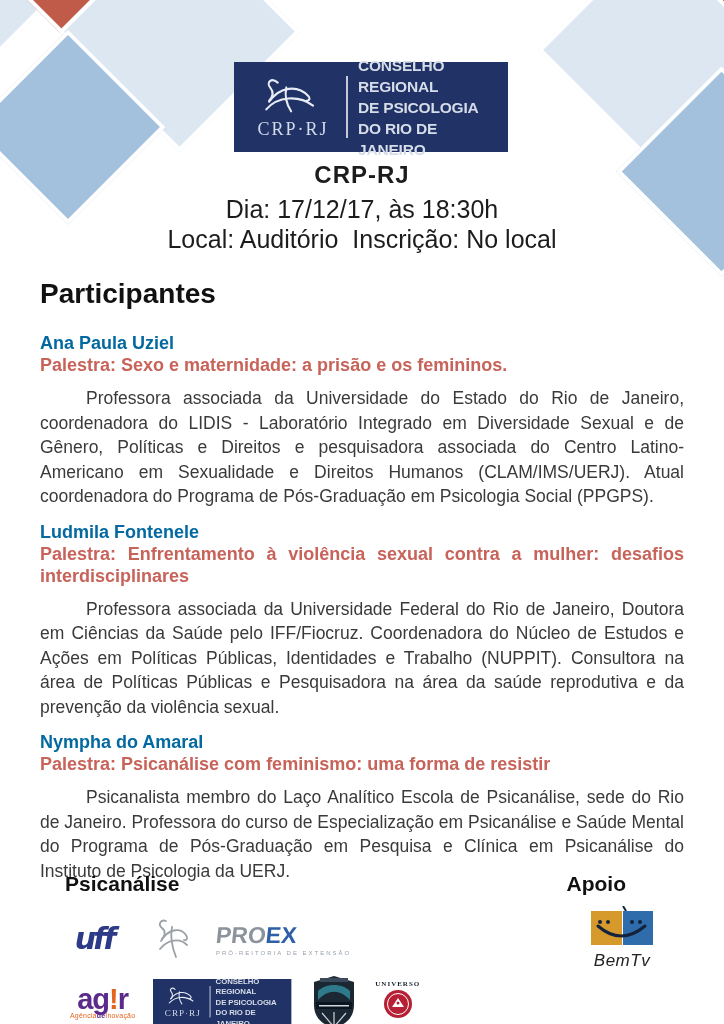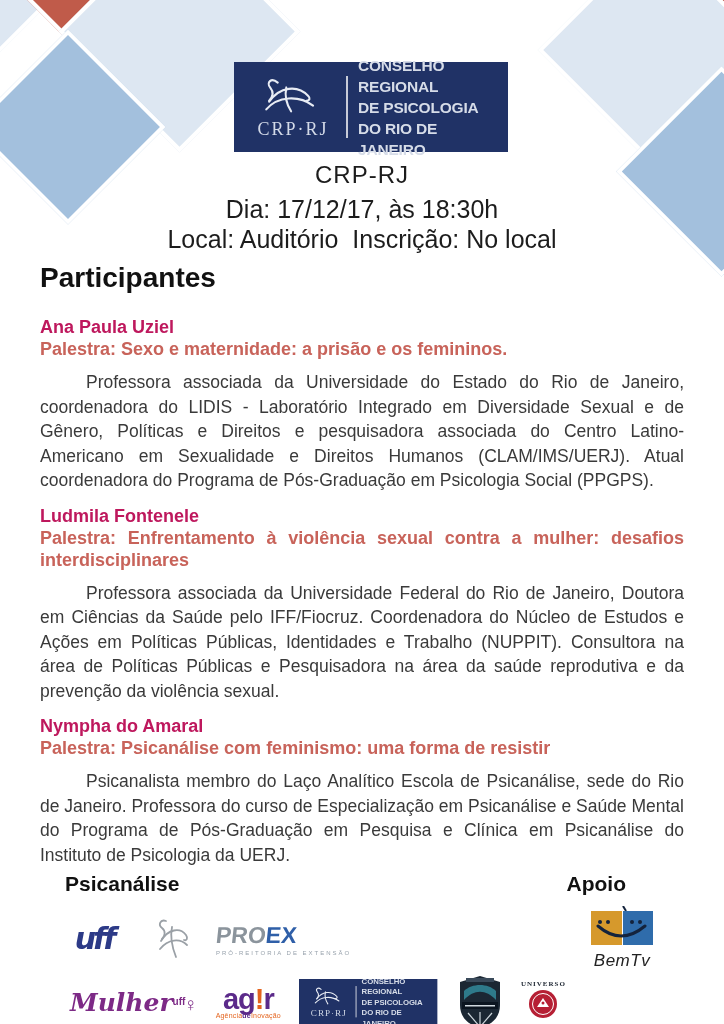--- a/index.html
+++ b/index.html
@@ -30,26 +30,26 @@
   .banner-acronym{
     font-family:"Liberation Serif",serif;font-size:18px;letter-spacing:2px;
     color:#d3dae8;margin-top:-2px;
   }
   .banner-divider{width:2px;height:62px;background:rgba(255,255,255,.75);margin:0 10px 0 6px;flex:none;}
   .banner-lines{font-size:15.5px;font-weight:700;line-height:21px;letter-spacing:-.2px;color:#d6dce8;}
   .banner-small-wrap{position:relative;width:140px;height:47px;flex:none;}
   .banner-small-wrap .banner{position:absolute;left:0;top:0;transform:scale(.505);transform-origin:0 0;}
   
   .event-info{position:absolute;top:161px;left:0;right:0;text-align:center;}
-  .event-title{font-size:24px;font-weight:400;letter-spacing:1px;margin-bottom:5px;}
+  .event-title{font-size:24px;font-weight:700;letter-spacing:1px;margin-bottom:5px;}
   .event-line{font-size:25px;line-height:30px;white-space:pre-wrap;}
   
-  .content{position:absolute;top:262px;left:40px;right:40px;}
+  .content{position:absolute;top:278px;left:40px;right:40px;}
   .section-title{font-size:28px;font-weight:700;margin:0 0 22px 0;color:#111;}
-  .p-name{font-size:18px;font-weight:700;color:#be185d;line-height:22px;}
+  .p-name{font-size:18px;font-weight:700;color:#0369a1;line-height:22px;}
   .p-talk{font-size:18px;font-weight:700;color:#c8635a;line-height:22px;text-align:justify;margin:0 0 10px 0;}
   .p-bio{font-size:17.5px;color:#3a3a3a;line-height:24.5px;text-align:justify;text-indent:46px;margin:0 0 12px 0;}
   
   .footer{position:absolute;top:872px;left:40px;right:40px;}
   .footer-labels{display:flex;justify-content:space-between;font-size:21px;font-weight:700;color:#111;}
   .label-realizacao{margin-left:25px;}
   .label-apoio{margin-right:58px;}
   .logo-row1{display:flex;align-items:center;margin-top:10px;}
   .logo-row2{display:flex;align-items:center;margin-top:4px;margin-left:30px;gap:18px;}
   
@@ -186,23 +186,20 @@
           <circle cx="18" cy="16" r="2" fill="#14233c"></circle>
           <circle cx="42" cy="16" r="2" fill="#14233c"></circle>
           <circle cx="50" cy="16" r="2" fill="#14233c"></circle>
           <path d="M8 20 Q31 40 55 20" fill="none" stroke="#14233c" stroke-width="3" stroke-linecap="round"></path>
         </svg>
         <div class="bemtv-label">BemTv</div>
       </div>
     </div>
 
     <div class="logo-row2">
-      <div class="mulher-logo">
-        <span class="mulher-script">Mulher</span><span class="mulher-uff">uff</span><span class="mulher-venus">♀</span>
-      </div>
 
       <div class="agir-logo">
         <div class="agir-mark">
           <span>ag</span><span class="agir-bang">!</span><span>r</span>
         </div>
         <div class="agir-sub">
           <span>Agência</span><span class="agir-de">de</span><span>Inovação</span>
         </div>
       </div>
 

